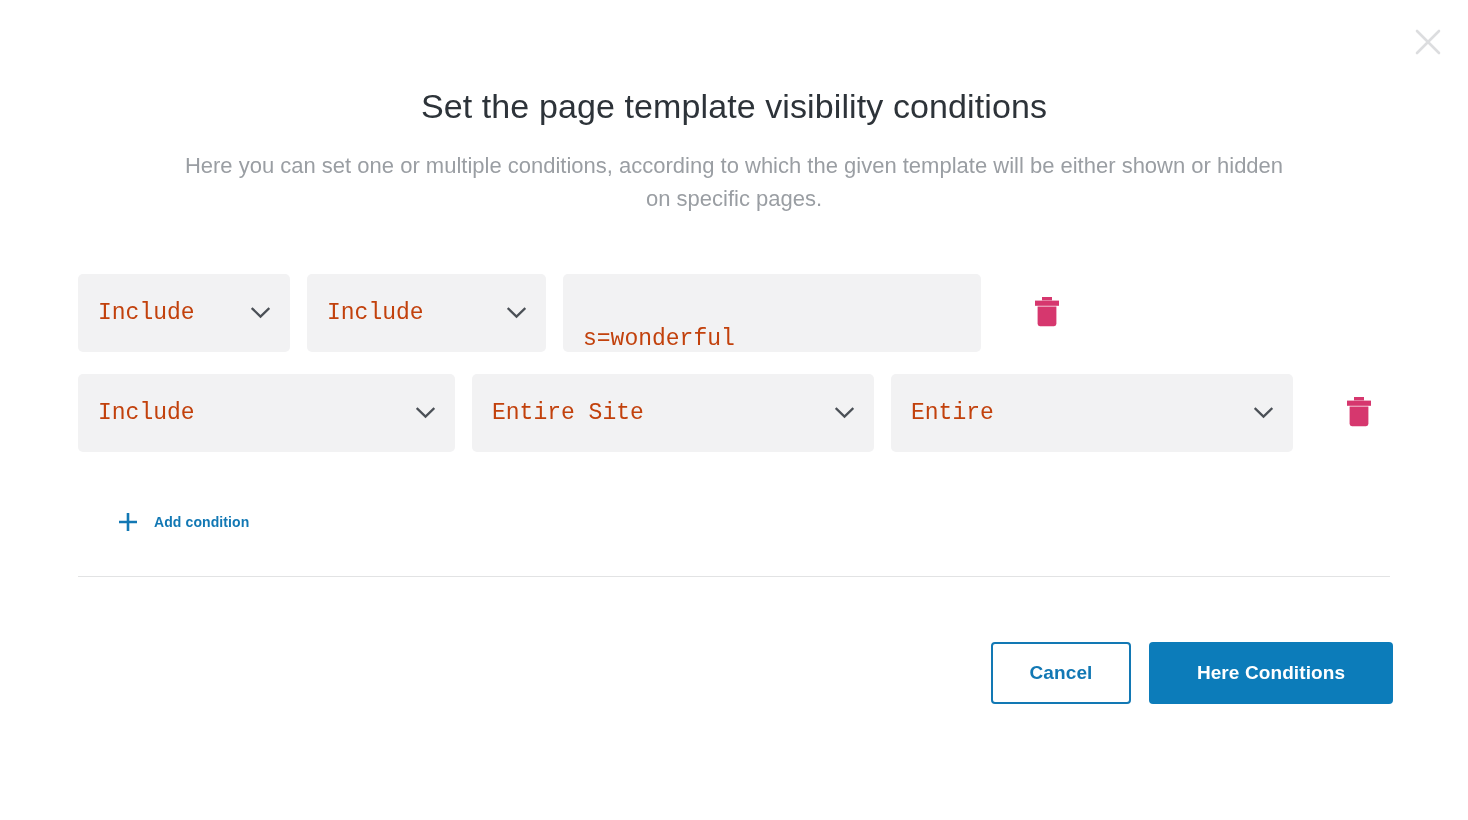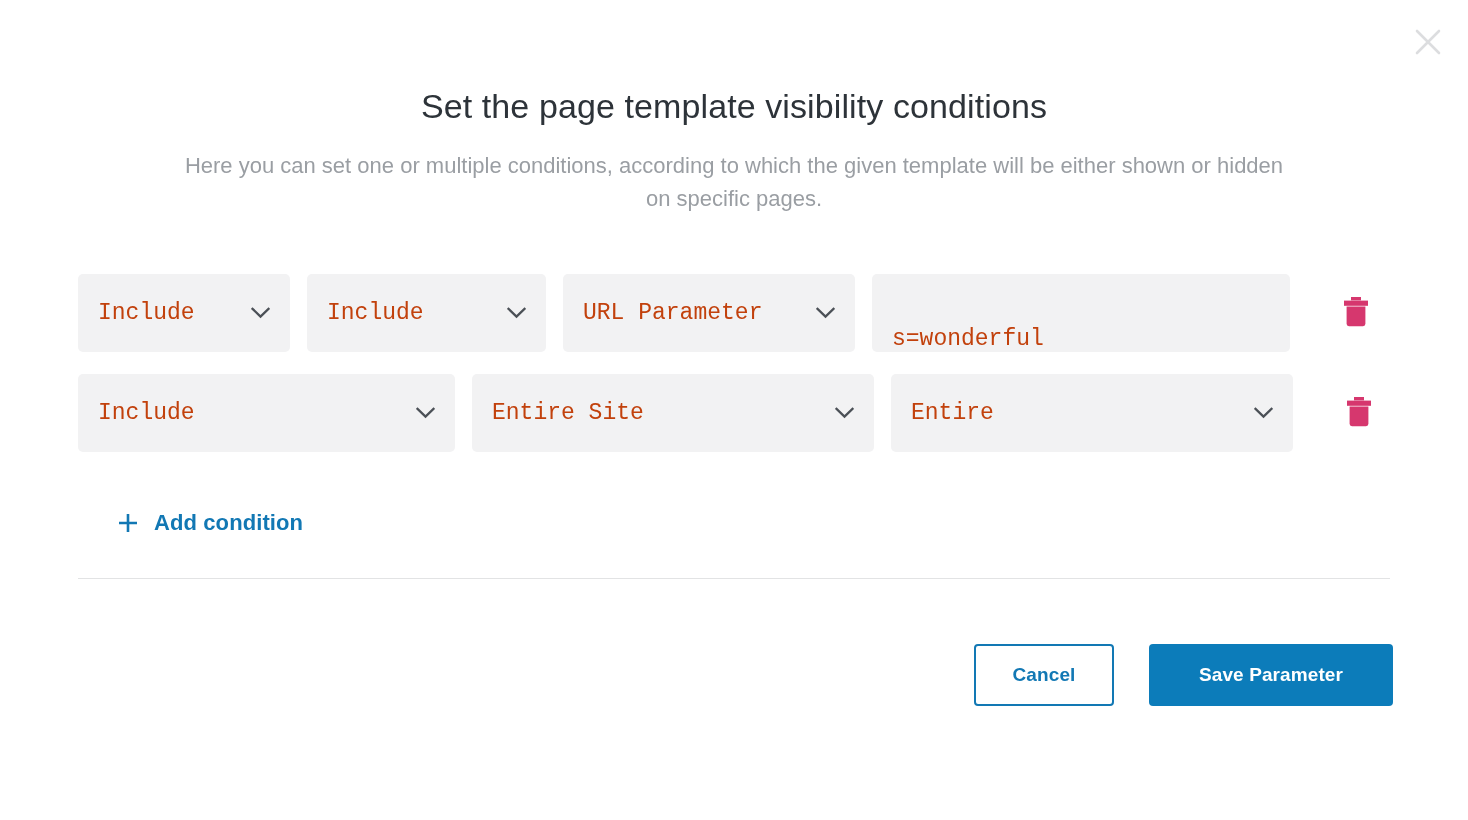--- a/index.html
+++ b/index.html
@@ -129,39 +129,39 @@
     gap: 14px;
     margin-top: 30px;
     margin-left: 34px;
     background: none;
     border: none;
     cursor: pointer;
     padding: 6px 4px;
   }
   .plus-icon { display: flex; align-items: center; }
   .add-condition-label {
-    font-size: 22px;
+    font-size: 14px;
     font-weight: 700;
     color: #1278b4;
     letter-spacing: 0.1px;
   }
 
   
   .divider {
     margin: 36px 78px 0;
     height: 1px;
     background: #e2e3e4;
   }
 
   
   .footer {
     display: flex;
     justify-content: flex-end;
     align-items: center;
-    gap: 35px;
+    gap: 18px;
     padding: 65px 75px 0 0;
   }
 
   .btn {
     font-family: "Liberation Sans", sans-serif;
     font-size: 19px;
     font-weight: 700;
     border-radius: 4px;
     cursor: pointer;
     letter-spacing: 0.1px;
@@ -214,28 +214,20 @@
 
       <div class="field r1-c2">
         <span class="field-value">Include</span>
         <span class="chevron">
           <svg width="19" height="12" viewBox="0 0 19 12" aria-hidden="true">
             <path d="M1.5 1.8 L9.5 9.6 L17.5 1.8" stroke="#4b5056" stroke-width="2.3" fill="none" stroke-linecap="square"></path>
           </svg>
         </span>
       </div>
 
-      <div class="field r1-c3">
-        <span class="field-value">URL Parameter</span>
-        <span class="chevron">
-          <svg width="19" height="12" viewBox="0 0 19 12" aria-hidden="true">
-            <path d="M1.5 1.8 L9.5 9.6 L17.5 1.8" stroke="#4b5056" stroke-width="2.3" fill="none" stroke-linecap="square"></path>
-          </svg>
-        </span>
-      </div>
 
       <div class="field text-field r1-c4">
         <span class="field-value">s=wonderful</span>
       </div>
 
       <button class="delete-btn">
         <span>
           <svg width="26" height="32" viewBox="0 0 26 32" aria-hidden="true">
             <rect x="8" y="0" width="10" height="3.4" fill="#d6376e"></rect>
             <rect x="1" y="3.6" width="24" height="5.2" fill="#d6376e"></rect>
@@ -293,16 +285,16 @@
         </svg>
       </span>
       <span class="add-condition-label">Add condition</span>
     </button>
   </div>
 
   <div class="divider"></div>
 
   <div class="footer">
     <button class="btn btn-cancel">Cancel</button>
-    <button class="btn btn-save">Save Parameter</button>
+    <button class="btn btn-save">Here Conditions</button>
   </div>
 
 </div>
 
 </body></html>

